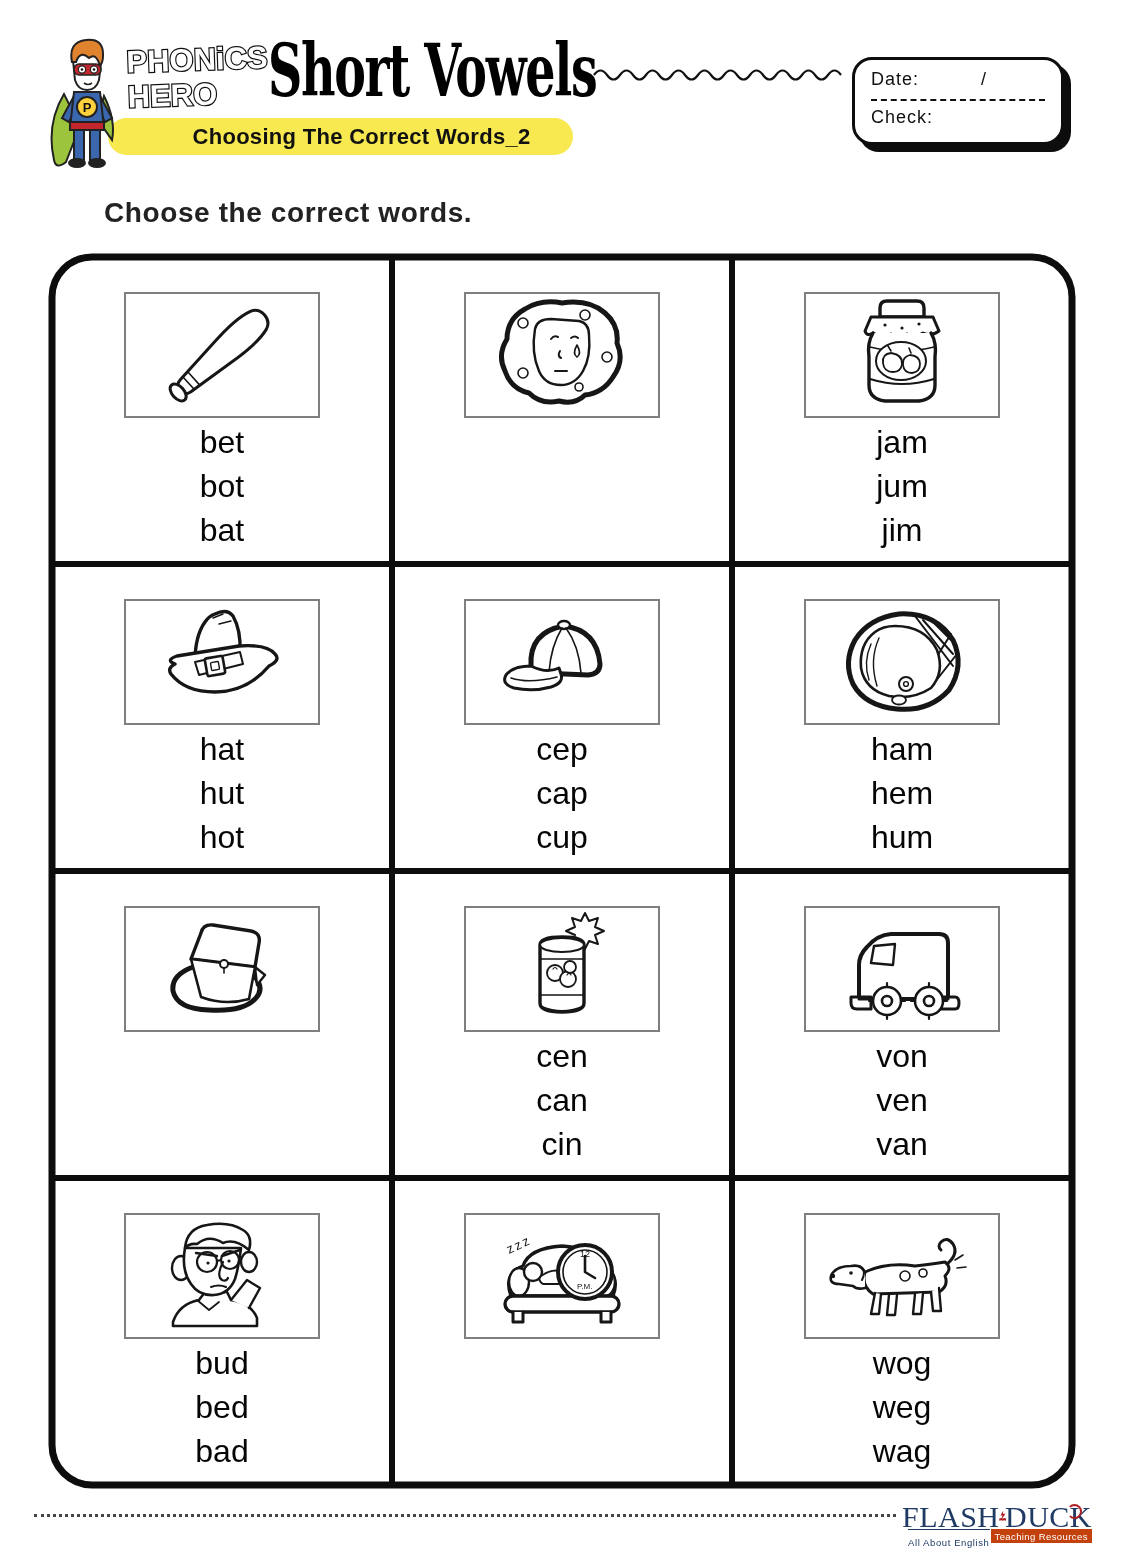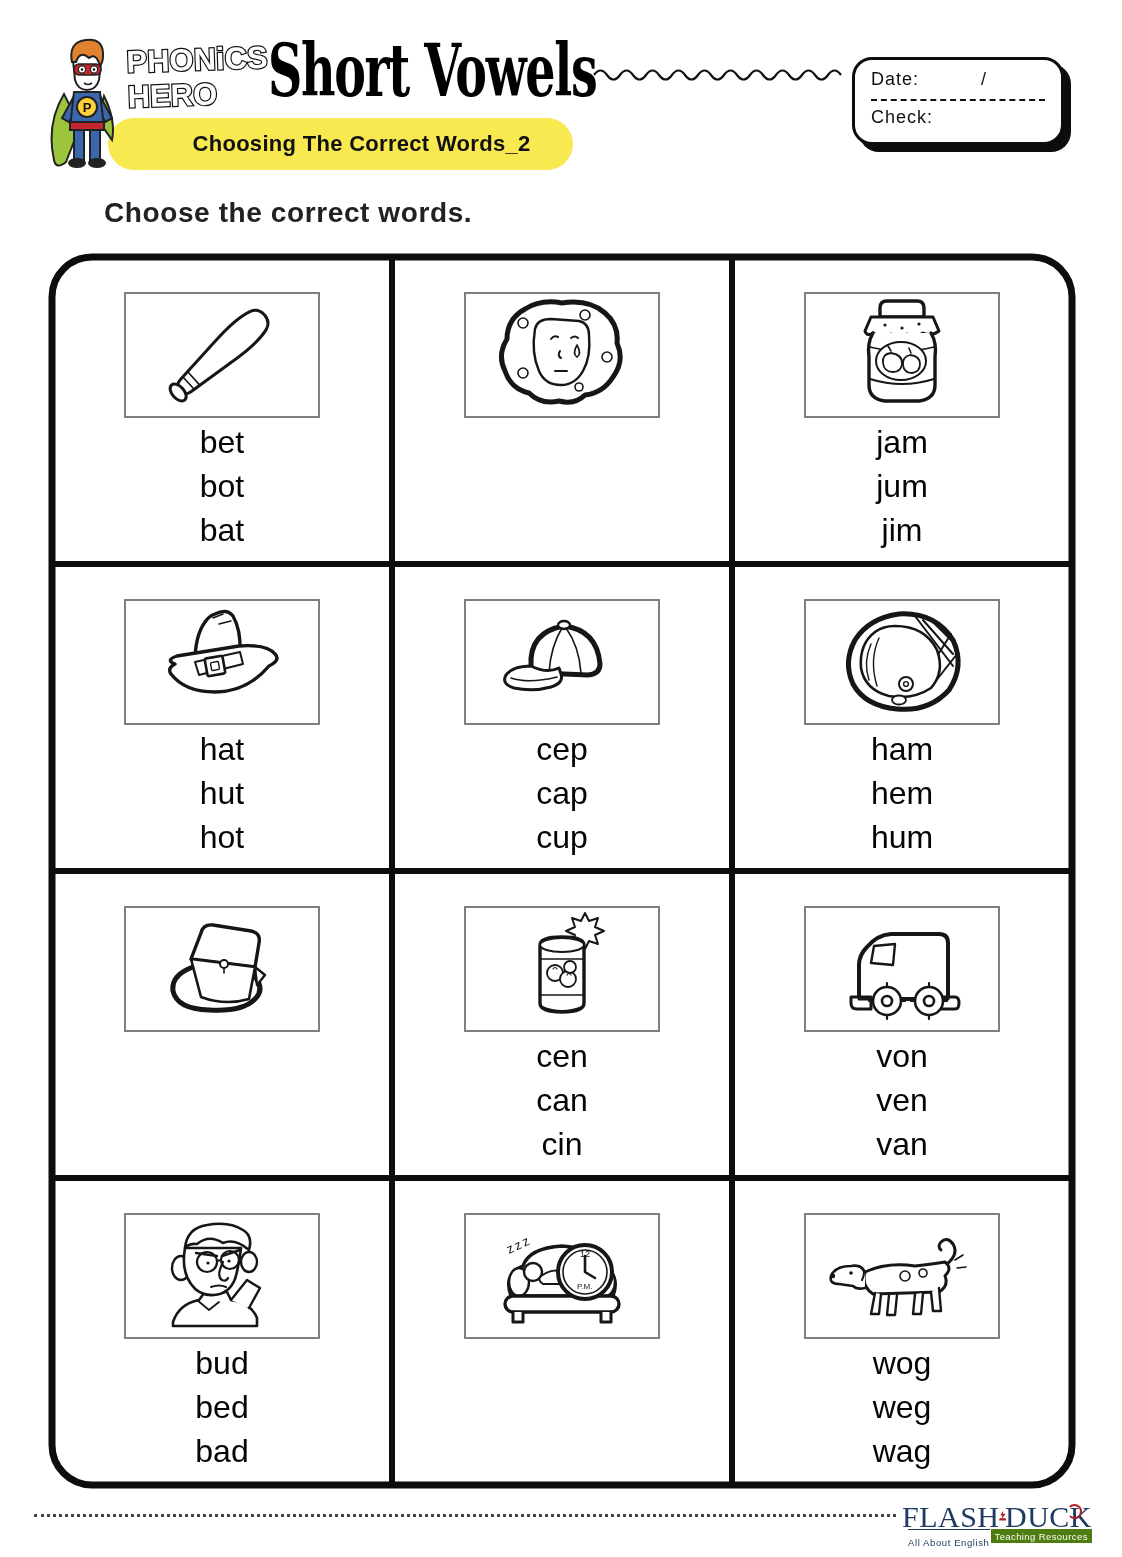--- a/index.html
+++ b/index.html
@@ -11,21 +11,21 @@
   .sheet-title{position:absolute;left:268px;top:34px;font-family:"DejaVu Serif","Liberation Serif",serif;
         font-size:72px;font-weight:600;color:#000;letter-spacing:-2px;white-space:nowrap;
         transform:scale(0.66,1.02);transform-origin:left top;line-height:1;}
   .squiggle{position:absolute;left:592px;top:66px;width:260px;height:18px;}
   .date-box{position:absolute;left:852px;top:34px;width:212px;height:88px;border:3px solid #0d0d0d;
         border-radius:20px;background:#fff;box-shadow:7px 7px 0 #0d0d0d;z-index:2;
         padding:9px 16px;box-sizing:border-box;font-size:18px;color:#111;letter-spacing:1px;margin-top:23px;}
   .date-row{display:flex;align-items:baseline;height:26px;}
   .date-slash{margin-left:62px;}
   .date-divider{border-top:2.5px dashed #111;margin:4px 0 6px 0;}
-  .banner-pill{position:absolute;left:108px;top:118px;width:465px;height:52px;border-radius:26px;
+  .banner-pill{position:absolute;left:108px;top:118px;width:465px;height:37px;border-radius:26px;
         display:flex;align-items:center;justify-content:center;z-index:1;}
   .banner-pill span{font-size:22px;font-weight:700;color:#111;padding-left:42px;letter-spacing:0.3px;}
   .instruction{position:absolute;left:104px;top:197px;font-size:28px;color:#222;letter-spacing:0.6px;font-weight:bold;}
   
   .grid-wrap{position:absolute;left:52px;top:257px;width:1020px;height:1228px;}
   .grid-frame{position:absolute;left:0;top:0;width:100%;height:100%;overflow:visible;}
   .cells{position:absolute;left:0;top:0;width:1020px;height:1228px;display:grid;
         grid-template-columns:repeat(3,1fr);grid-template-rows:repeat(4,1fr);}
   .cell{display:flex;flex-direction:column;align-items:center;padding-top:35px;box-sizing:border-box;}
   .imgbox{width:192px;height:122px;border:2px solid #7f7f7f;background:#fff;
@@ -34,21 +34,21 @@
   .words{margin-top:2px;text-align:center;}
   .word{font-size:32px;line-height:44px;font-weight:400;color:#050505;}
   
   .footer-dots{position:absolute;left:34px;top:1514px;width:862px;border-top:3px dotted #454545;}
   .fd{position:absolute;left:902px;top:1492px;width:190px;}
   .fd-main{display:flex;align-items:flex-end;font-family:"Liberation Serif",serif;
         color:#1f3a63;font-size:30px;line-height:30px;letter-spacing:0.5px;justify-content:space-between;}
   .fd-icon{width:26px;height:40px;margin:0 -1px;position:relative;top:4px;}
   .fd-subs{display:flex;align-items:flex-start;margin-top:-3px;margin-left:6px;}
   .fd-sub-l{color:#1f3a63;font-size:9.5px;letter-spacing:0.6px;border-top:1.5px solid #1f3a63;padding-top:7px;}
-  .fd-sub-r{background:#4d7c0f;color:#fff;font-size:9.5px;letter-spacing:0.4px;padding:1.5px 4px;margin-left:1px;}
+  .fd-sub-r{background:#c2410c;color:#fff;font-size:9.5px;letter-spacing:0.4px;padding:1.5px 4px;margin-left:1px;}
   .fd-swirl{position:absolute;width:11px;height:11px;border:2px solid #b01f24;border-radius:50%;
         border-left-color:transparent;right:10px;top:2px;}
   .fd-duck-wrap{position:relative;}
   text{font-family:"Liberation Sans",sans-serif;}
 </style>
 </head>
 <body>
 
 <div class="page">
 

